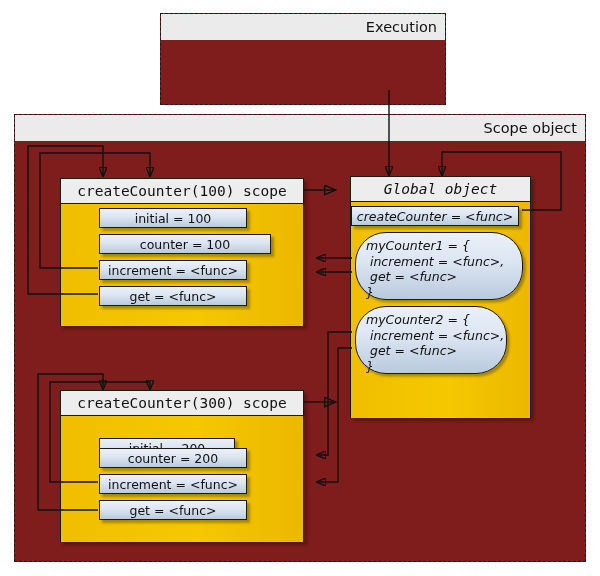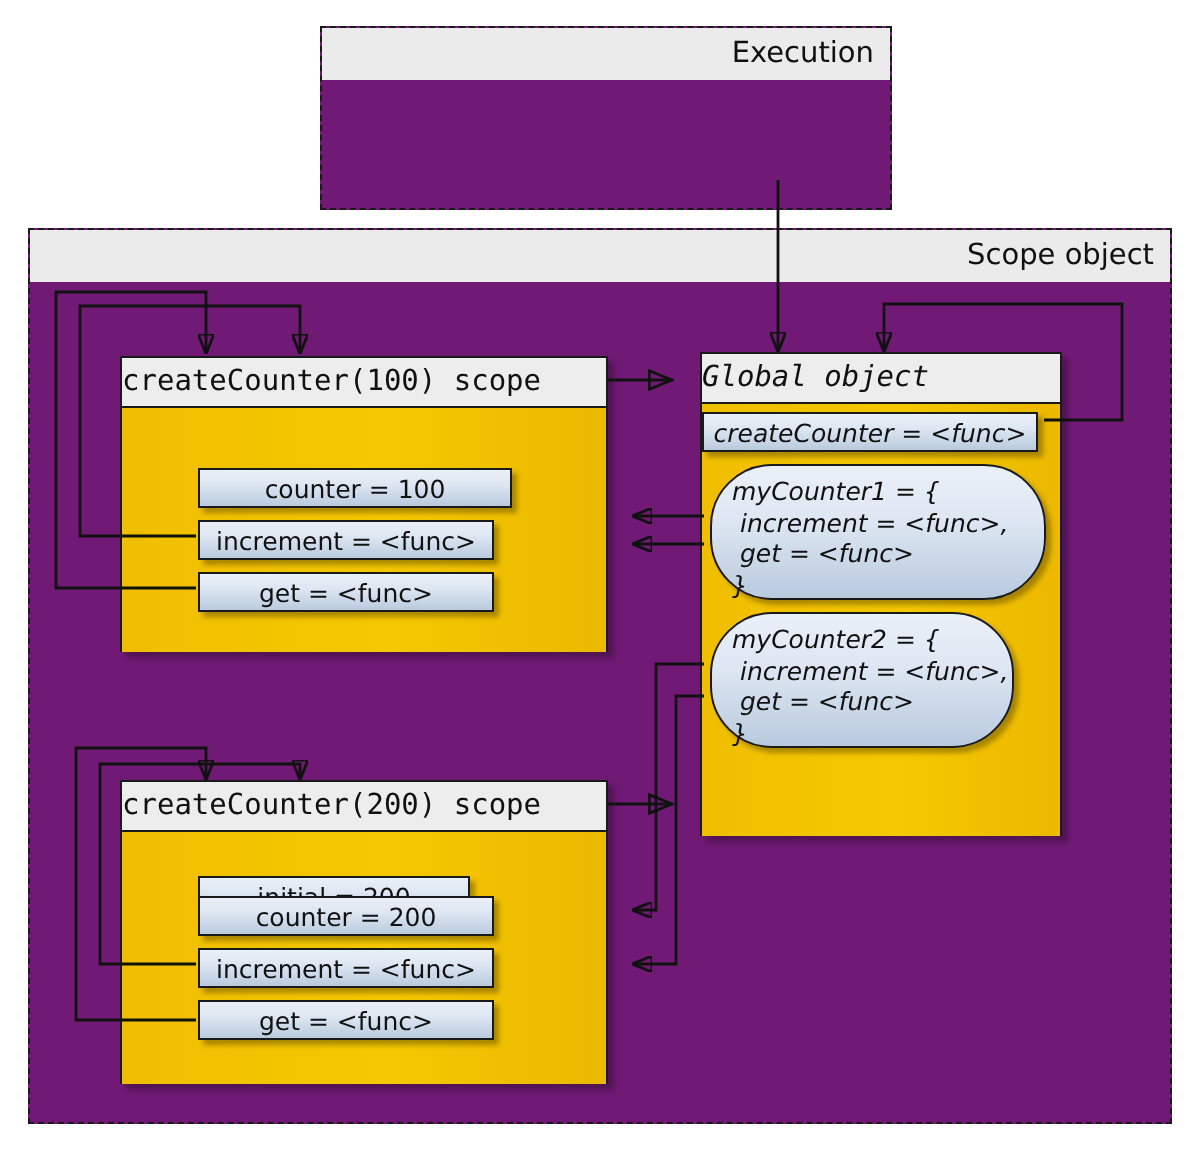--- a/index.html
+++ b/index.html
@@ -13,21 +13,21 @@
     height: 576px;
     background: #ffffff;
     font-family: "DejaVu Sans", sans-serif;
     overflow: hidden;
   }
 
   
   .pkg {
     position: absolute;
     border: 1.5px dashed #1a1a1a;
-    background: #701a75;
+    background: #7f1d1d;
     box-sizing: border-box;
   }
   .pkg-title {
     position: absolute;
     top: 0;
     left: 0;
     right: 0;
     height: 26px;
     background: #ebebeb;
     box-sizing: border-box;
@@ -44,20 +44,21 @@
     position: absolute;
     box-sizing: border-box;
     border: 1.3px solid #1a1a1a;
     box-shadow: 3px 3px 3px rgba(0,0,0,0.28);
   }
   .node-header {
     height: 24px;
     line-height: 24px;
     background: #ededed;
     border-bottom: 1.3px solid #1a1a1a;
+    text-align: center;
     font-family: "DejaVu Sans Mono", monospace;
     font-size: 14.5px;
     color: #111;
     white-space: nowrap;
     overflow: hidden;
   }
   .node-body {
     background: linear-gradient(to right, #f0be00 0%, #f5c800 55%, #ecb800 100%);
     height: calc(100% - 24px);
     position: relative;
@@ -123,21 +124,22 @@
   </div>
 
   <div class="pkg" style="left:14px; top:114px; width:572px; height:448px;">
     <div class="pkg-title">Scope object</div>
   </div>
 
 
   <div class="node" style="left:60px; top:178px; width:244px; height:148px;">
     <div class="node-header">createCounter(100) scope</div>
     <div class="node-body">
-      <div class="attr" style="left:38px; top:30px; width:157px; height:20px;">counter = 100</div>
+      <div class="attr" style="left:38px; top:4px; width:148px; height:20px;">initial = 100</div>
+      <div class="attr" style="left:38px; top:30px; width:172px; height:20px;">counter = 100</div>
       <div class="attr" style="left:38px; top:56px; width:148px; height:20px;">increment = &lt;func&gt;</div>
       <div class="attr" style="left:38px; top:82px; width:148px; height:20px;">get = &lt;func&gt;</div>
     </div>
   </div>
 
   <div class="node" style="left:350px; top:176px; width:181px; height:242px;font-style:italic;">
     <div class="node-header">Global object</div>
     <div class="node-body">
       <div class="attr" style="left:0; top:4px; width:168px; height:20px;">createCounter = &lt;func&gt;</div>
       <div class="attr multiline" style="left:4px; top:30px; width:168px; height:68px;">myCounter1 = {
@@ -145,21 +147,21 @@
  get = &lt;func&gt;
 }</div>
       <div class="attr multiline" style="left:4px; top:104px; width:152px; height:68px;">myCounter2 = {
  increment = &lt;func&gt;,
  get = &lt;func&gt;
 }</div>
     </div>
   </div>
 
   <div class="node" style="left:60px; top:390px; width:244px; height:152px;">
-    <div class="node-header">createCounter(200) scope</div>
+    <div class="node-header">createCounter(300) scope</div>
     <div class="node-body">
       <div class="attr" style="left:38px; top:22px; width:136px; height:20px;">initial = 200</div>
       <div class="attr" style="left:38px; top:32px; width:148px; height:20px;">counter = 200</div>
       <div class="attr" style="left:38px; top:58px; width:148px; height:20px;">increment = &lt;func&gt;</div>
       <div class="attr" style="left:38px; top:84px; width:148px; height:20px;">get = &lt;func&gt;</div>
     </div>
   </div>
 
   <svg id="edges" viewBox="0 0 600 576" xmlns="http://www.w3.org/2000/svg">
     <defs>

